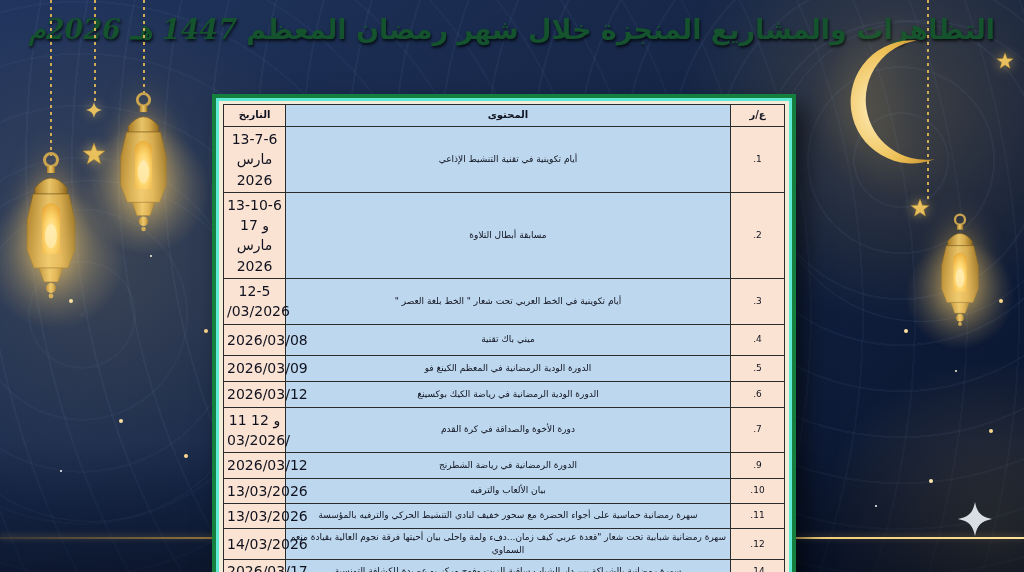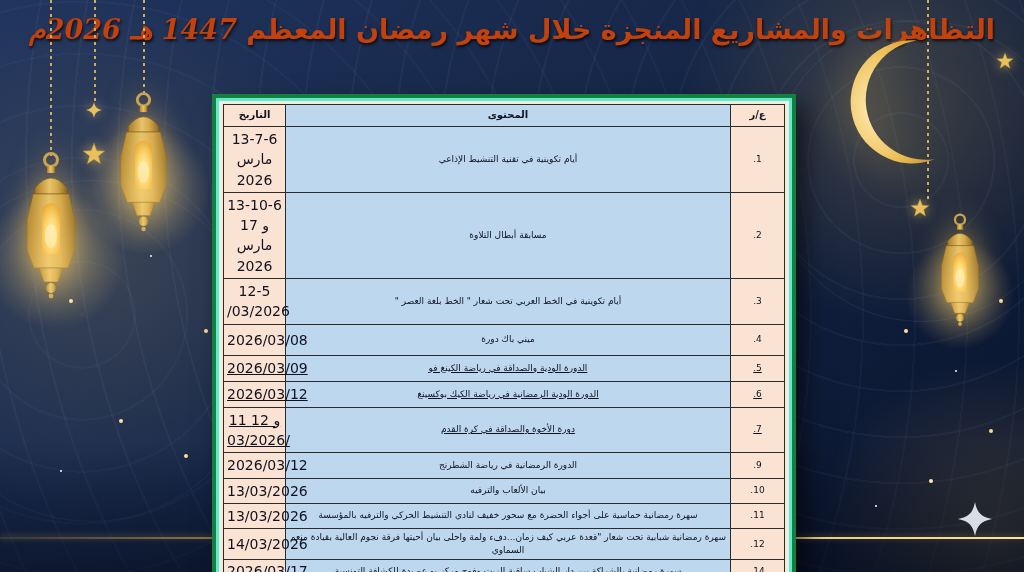--- a/index.html
+++ b/index.html
@@ -29,21 +29,21 @@
       70px 300px 0 1px #ffe8b0, 150px 255px 0 0 #fff7e0, 205px 330px 0 1px #ffd98e,
       230px 290px 0 0 rgba(255,255,255,.85), 120px 420px 0 1px #ffe0a0, 60px 470px 0 0 #fff,
       185px 455px 0 1px #ffd98e, 520px 505px 0 1px #ffe8b0, 585px 490px 0 0 #fff,
       640px 505px 0 1px #ffd98e, 760px 500px 0 0 rgba(255,255,255,.8),
       905px 330px 0 1px #ffe0a0, 955px 370px 0 0 #fff7e0, 1000px 300px 0 1px #ffd98e,
       930px 480px 0 1px #ffe8b0, 875px 505px 0 0 #fff, 990px 430px 0 1px #ffd98e,
       330px 510px 0 1px #ffe8b0, 415px 495px 0 0 #fff7e0;
   }
   
   .title{position:absolute;top:14px;left:0;width:100%;text-align:center;direction:rtl;
-    color:#c2410c;font-size:27px;font-weight:bold;letter-spacing:.5px;
+    color:#14532d;font-size:27px;font-weight:bold;letter-spacing:.5px;
     text-shadow:1px 2px 3px rgba(0,0,0,.75);}
   .title .year{font-family:"DejaVu Serif",serif;font-style:italic;}
   
   .chain{position:absolute;width:2px;
     background-image:repeating-linear-gradient(#d2ac55 0 3px, rgba(0,0,0,0) 3px 7px);}
   .lantern{position:absolute;filter:drop-shadow(0 0 14px rgba(255,200,90,.55));}
   .glow{position:absolute;border-radius:50%;pointer-events:none;
     background:radial-gradient(circle, rgba(255,214,120,.45) 0, rgba(255,214,120,0) 70%);}
   .gstar{position:absolute;filter:drop-shadow(0 0 6px rgba(255,210,110,.6));}
   .moon{position:absolute;left:840px;top:36px;width:132px;height:132px;
@@ -59,21 +59,21 @@
   table.events col.c-date{width:62px;}
   table.events col.c-idx{width:54px;}
   table.events th, table.events td{border:1px solid #2b2b2b;padding:2px 3px;
     text-align:center;vertical-align:middle;line-height:1.45;}
   table.events th{font-weight:bold;font-size:10px;height:17px;}
   .peach{background:#fbe3d4;}
   .blue{background:#bdd7ee;}
   td.cell-content{direction:rtl;}
   td.cell-date{direction:ltr;font-size:14px;}
   td.cell-index{direction:ltr;}
-  tr.r-tall td{height:26px;} tr.r-med td{height:21px;text-decoration:underline;} tr.r-small td{height:17px;}
+  tr.r-tall td{height:26px;} tr.r-med td{height:21px;} tr.r-small td{height:17px;}
   tr.r-big td{height:36px;} tr.r-thin td{height:10px;padding:1px 3px;}
 </style>
 </head>
 <body>
 
 <svg width="0" height="0" style="position:absolute" aria-hidden="true">
   <defs>
     <linearGradient id="goldBody" x1="0" y1="0" x2="1" y2="0">
       <stop offset="0" stop-color="#a87b25"></stop>
         <stop offset=".45" stop-color="#e8c368"></stop>
@@ -187,26 +187,26 @@
             <td class="cell-content blue">مسابقة أبطال التلاوة</td>
             <td class="cell-index peach">.2</td>
           </tr>
           <tr class="r-tall">
             <td class="cell-date peach">12-5 /03/2026</td>
             <td class="cell-content blue">أيام تكوينية في الخط العربي تحت شعار " الخط بلغة العصر "</td>
             <td class="cell-index peach">.3</td>
           </tr>
           <tr class="r-tall">
             <td class="cell-date peach">2026/03/08</td>
-            <td class="cell-content blue">ميني باك دورة</td>
+            <td class="cell-content blue">ميني باك تقنية</td>
             <td class="cell-index peach">.4</td>
           </tr>
           <tr class="r-med">
             <td class="cell-date peach">2026/03/09</td>
-            <td class="cell-content blue">الدورة الودية والصداقة في رياضة الكينغ فو</td>
+            <td class="cell-content blue">الدورة الودية الرمضانية في المعظم الكينغ فو</td>
             <td class="cell-index peach">.5</td>
           </tr>
           <tr class="r-med">
             <td class="cell-date peach">2026/03/12</td>
             <td class="cell-content blue">الدورة الودية الرمضانية في رياضة الكيك بوكسينغ</td>
             <td class="cell-index peach">.6</td>
           </tr>
           <tr class="r-med">
             <td class="cell-date peach">11 و 12 /03/2026</td>
             <td class="cell-content blue">دورة الأخوة والصداقة في كرة القدم</td>

